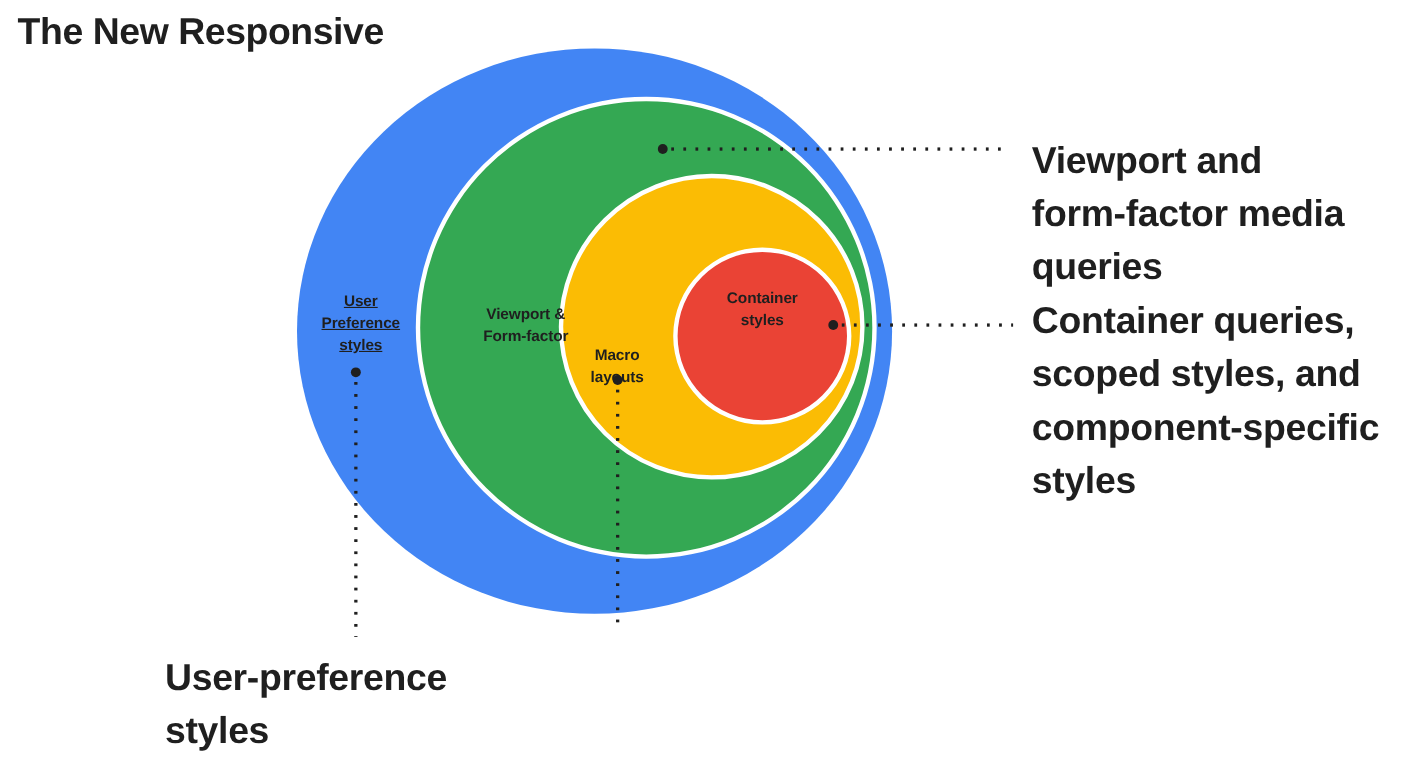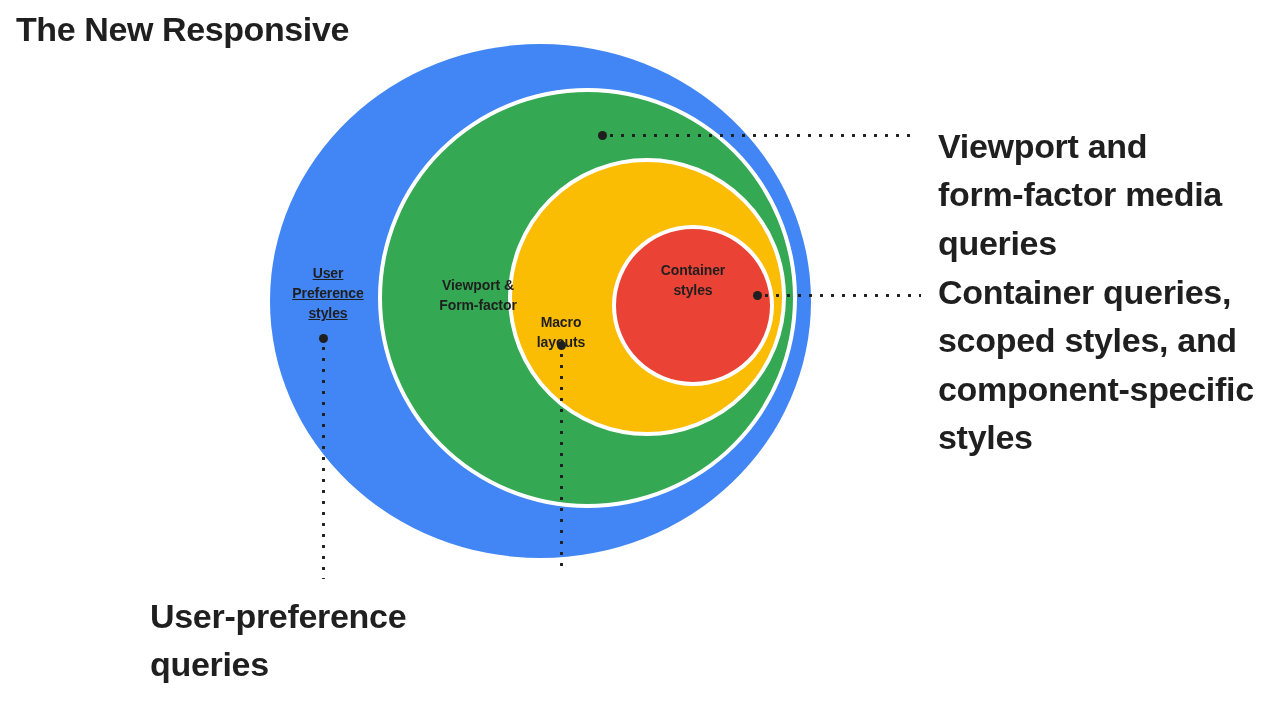--- a/index.html
+++ b/index.html
@@ -149,16 +149,16 @@
     <div class="leader leader-v line-macro"></div>
 
     <div class="callout callout-viewport">Viewport and
 form-factor media
 queries</div>
     <div class="callout callout-container">Container queries,
 scoped styles, and
 component-specific
 styles</div>
     <div class="callout callout-user">User-preference
-queries</div>
+styles</div>
 
   </div>
 </div>
 
 </body></html>

